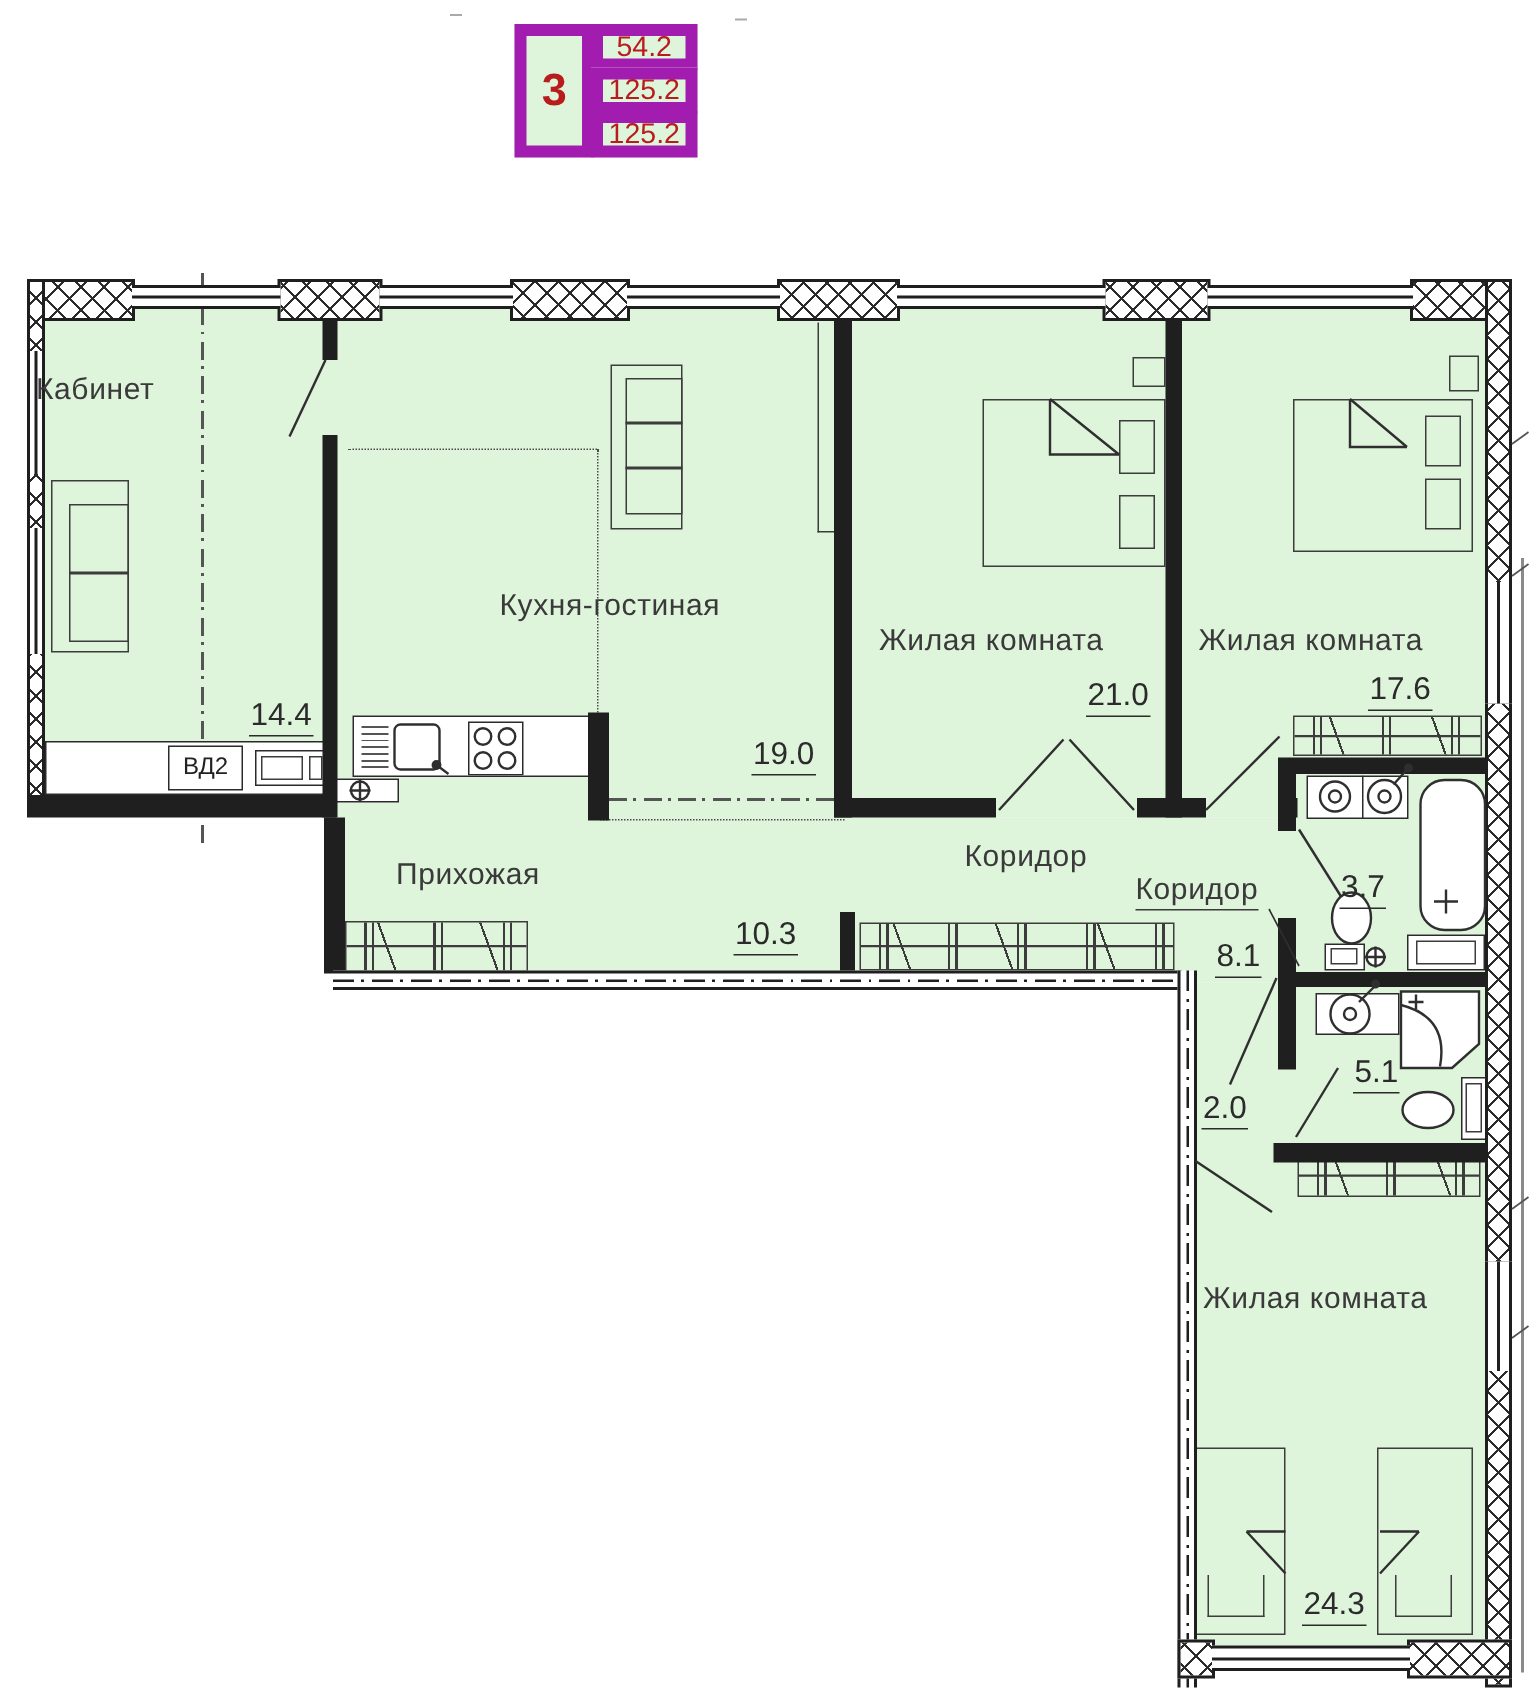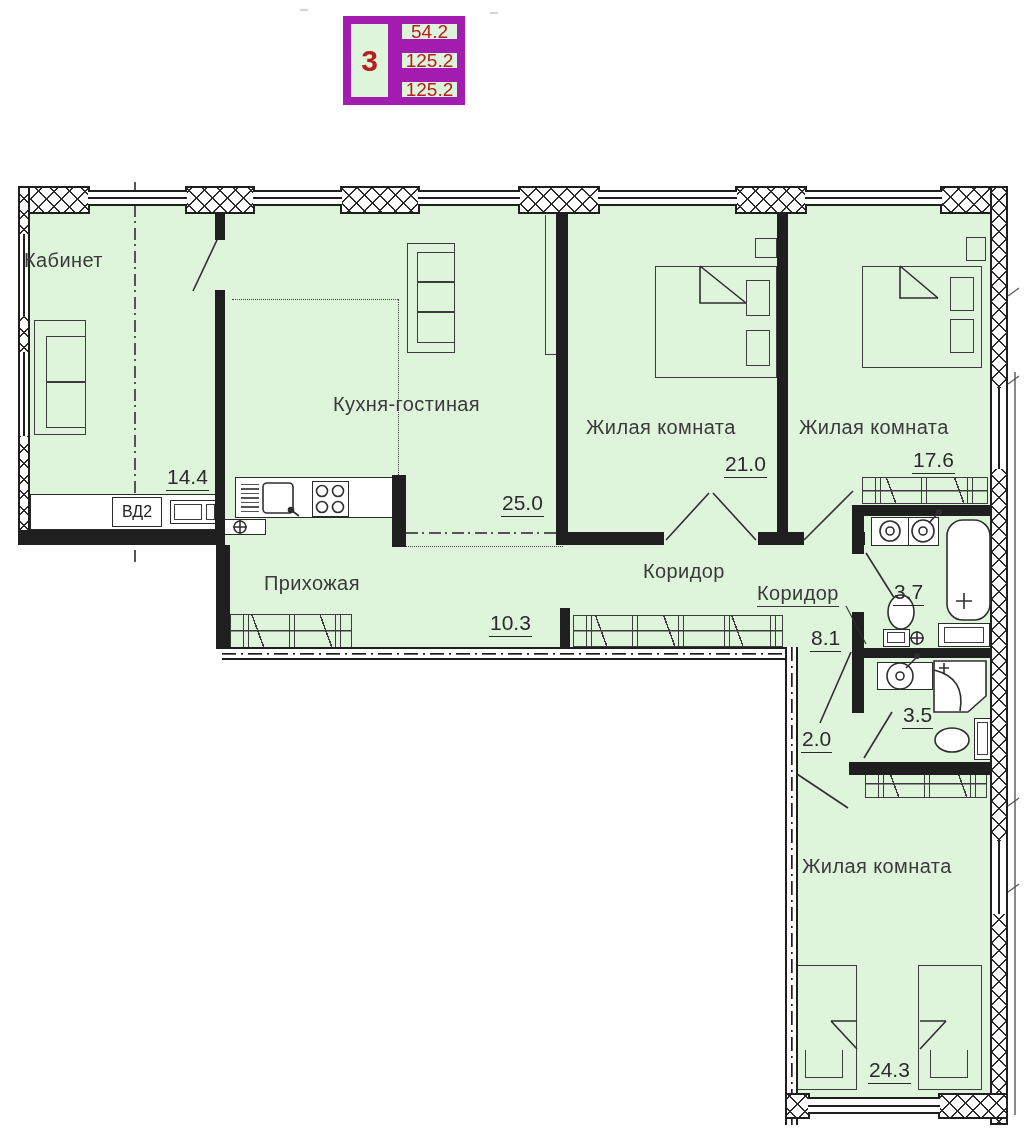--- a/index.html
+++ b/index.html
@@ -227,36 +227,36 @@
       <path d="M1008,806 L1019,798"></path>
       <path d="M1008,892 L1019,884"></path>
       <path d="M300,10 L308,10 M490,13 L498,13" stroke="#aaa"></path>
     </g>
   </svg>
 
   <div class="a lbl" style="left:24px;top:249px">Кабинет</div>
   <div class="a area" style="left:166px;top:465px">14.4</div>
 
   <div class="a lbl" style="left:333px;top:393px">Кухня-гостиная</div>
-  <div class="a area" style="left:501px;top:491px">25.0</div>
+  <div class="a area" style="left:501px;top:491px">19.0</div>
 
   <div class="a lbl" style="left:586px;top:416px">Жилая комната</div>
   <div class="a area" style="left:724px;top:452px">21.0</div>
 
   <div class="a lbl" style="left:799px;top:416px">Жилая комната</div>
   <div class="a area" style="left:912px;top:448px">17.6</div>
 
   <div class="a lbl" style="left:643px;top:560px">Коридор</div>
   <div class="a area" style="left:810px;top:626px">8.1</div>
 
   <div class="a lbl" style="left:757px;top:582px;border-bottom:1.6px solid #3a3a3a;padding-bottom:1px">Коридор</div>
   <div class="a area" style="left:801px;top:727px">2.0</div>
 
   <div class="a lbl" style="left:264px;top:572px">Прихожая</div>
   <div class="a area" style="left:489px;top:611px">10.3</div>
 
   <div class="a area" style="left:893px;top:580px">3.7</div>
-  <div class="a area" style="left:902px;top:703px">3.5</div>
+  <div class="a area" style="left:902px;top:703px">5.1</div>
 
   <div class="a lbl" style="left:802px;top:855px">Жилая комната</div>
   <div class="a area" style="left:868px;top:1058px">24.3</div>
 
 </div>
 
 </body></html>

